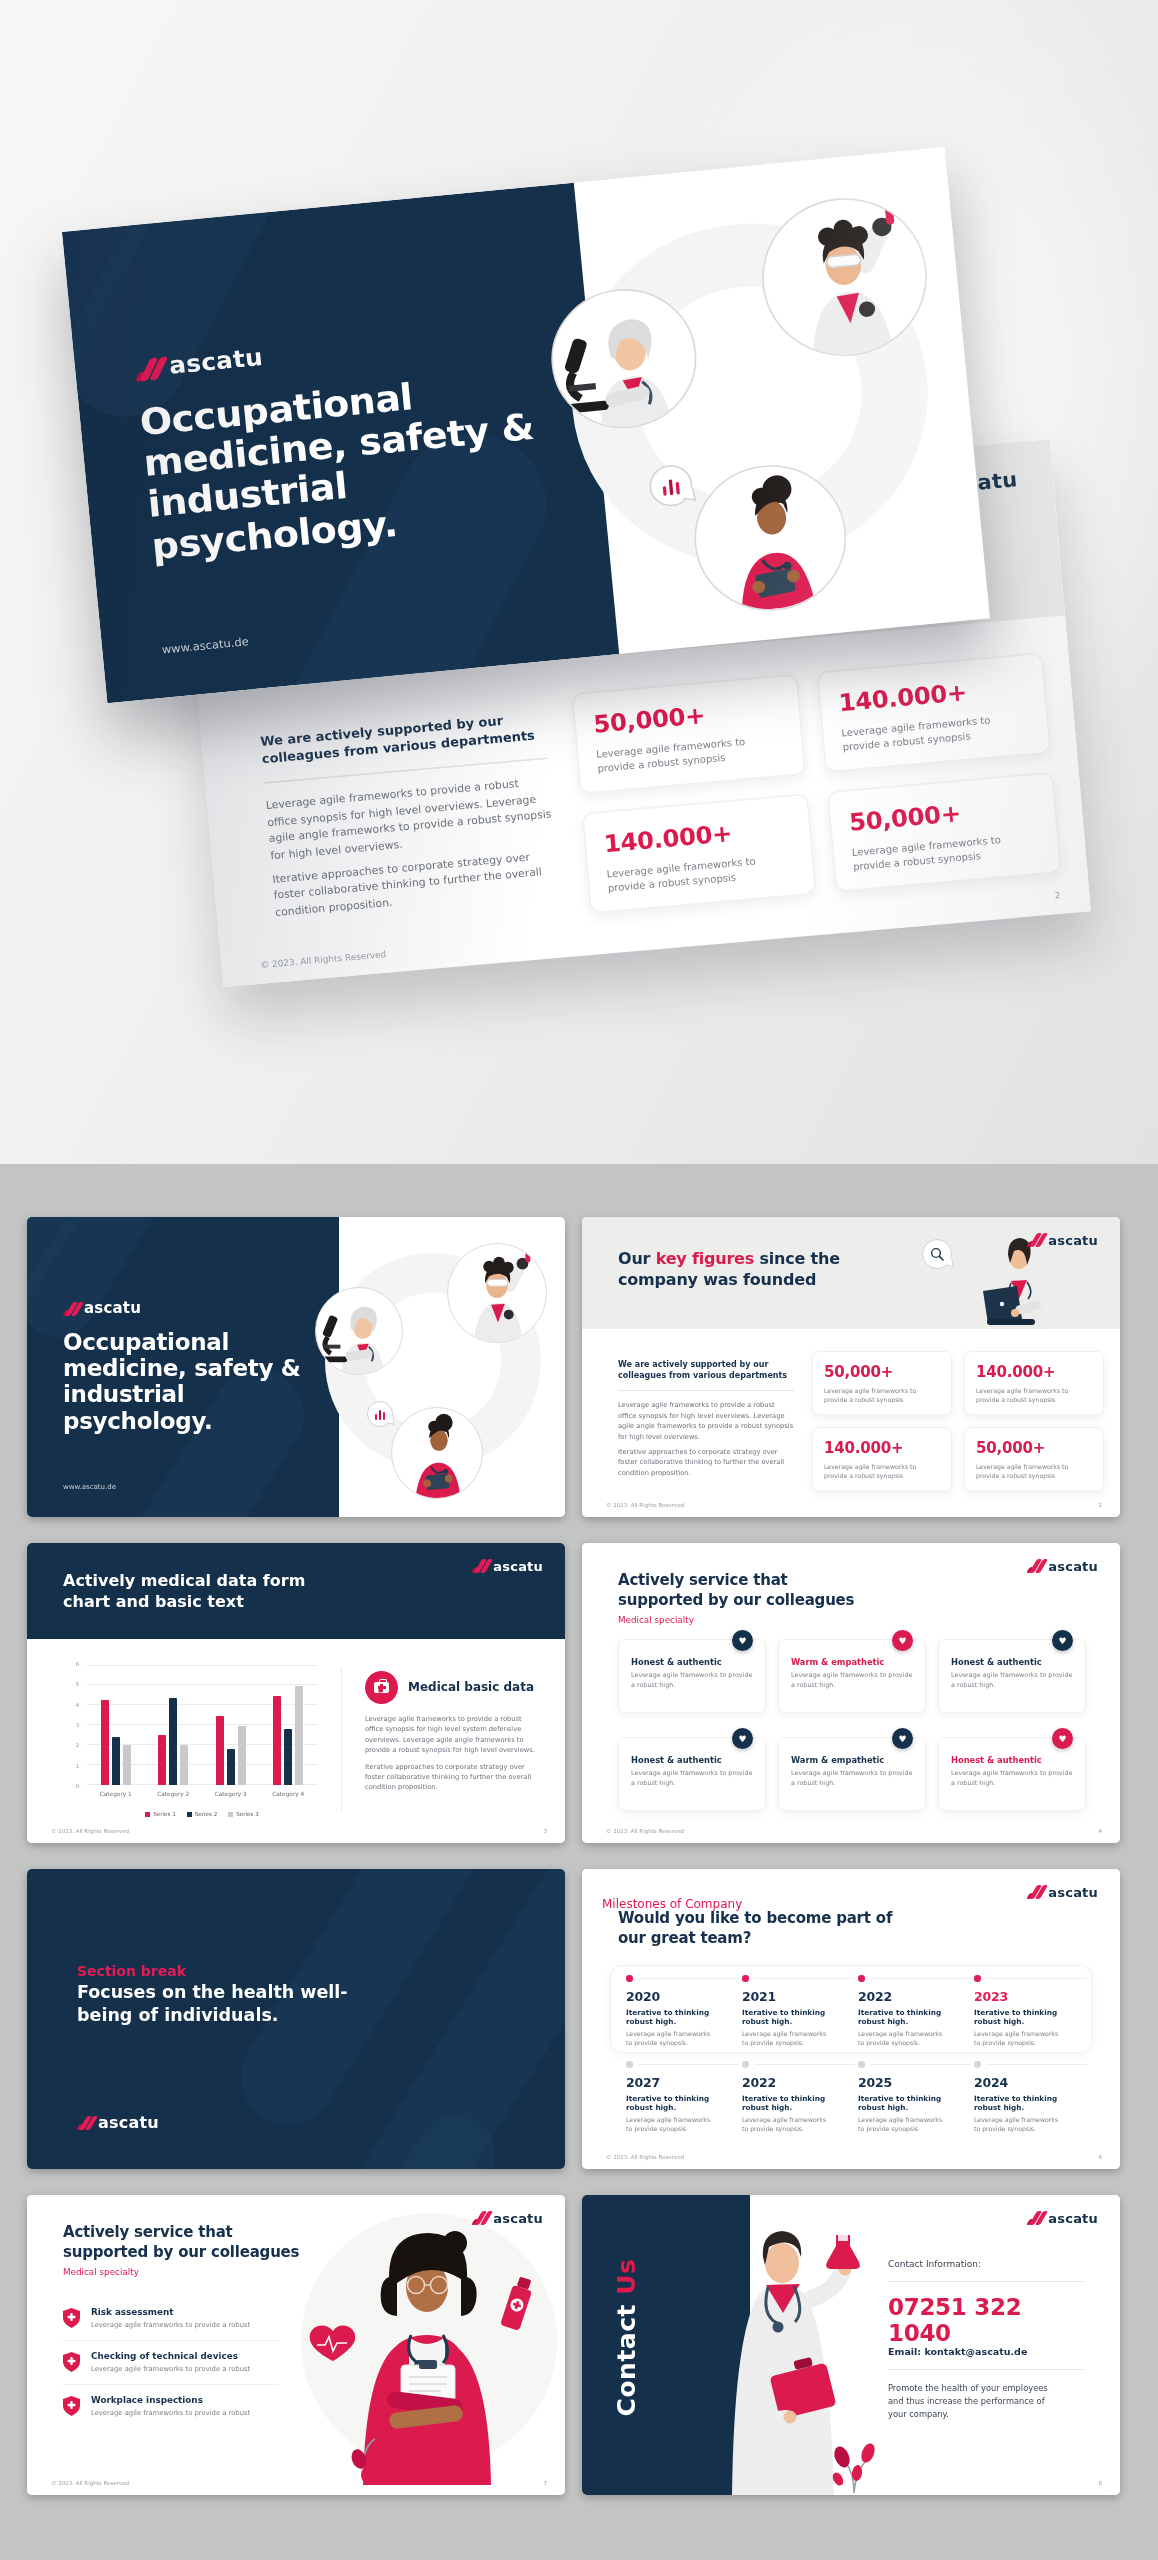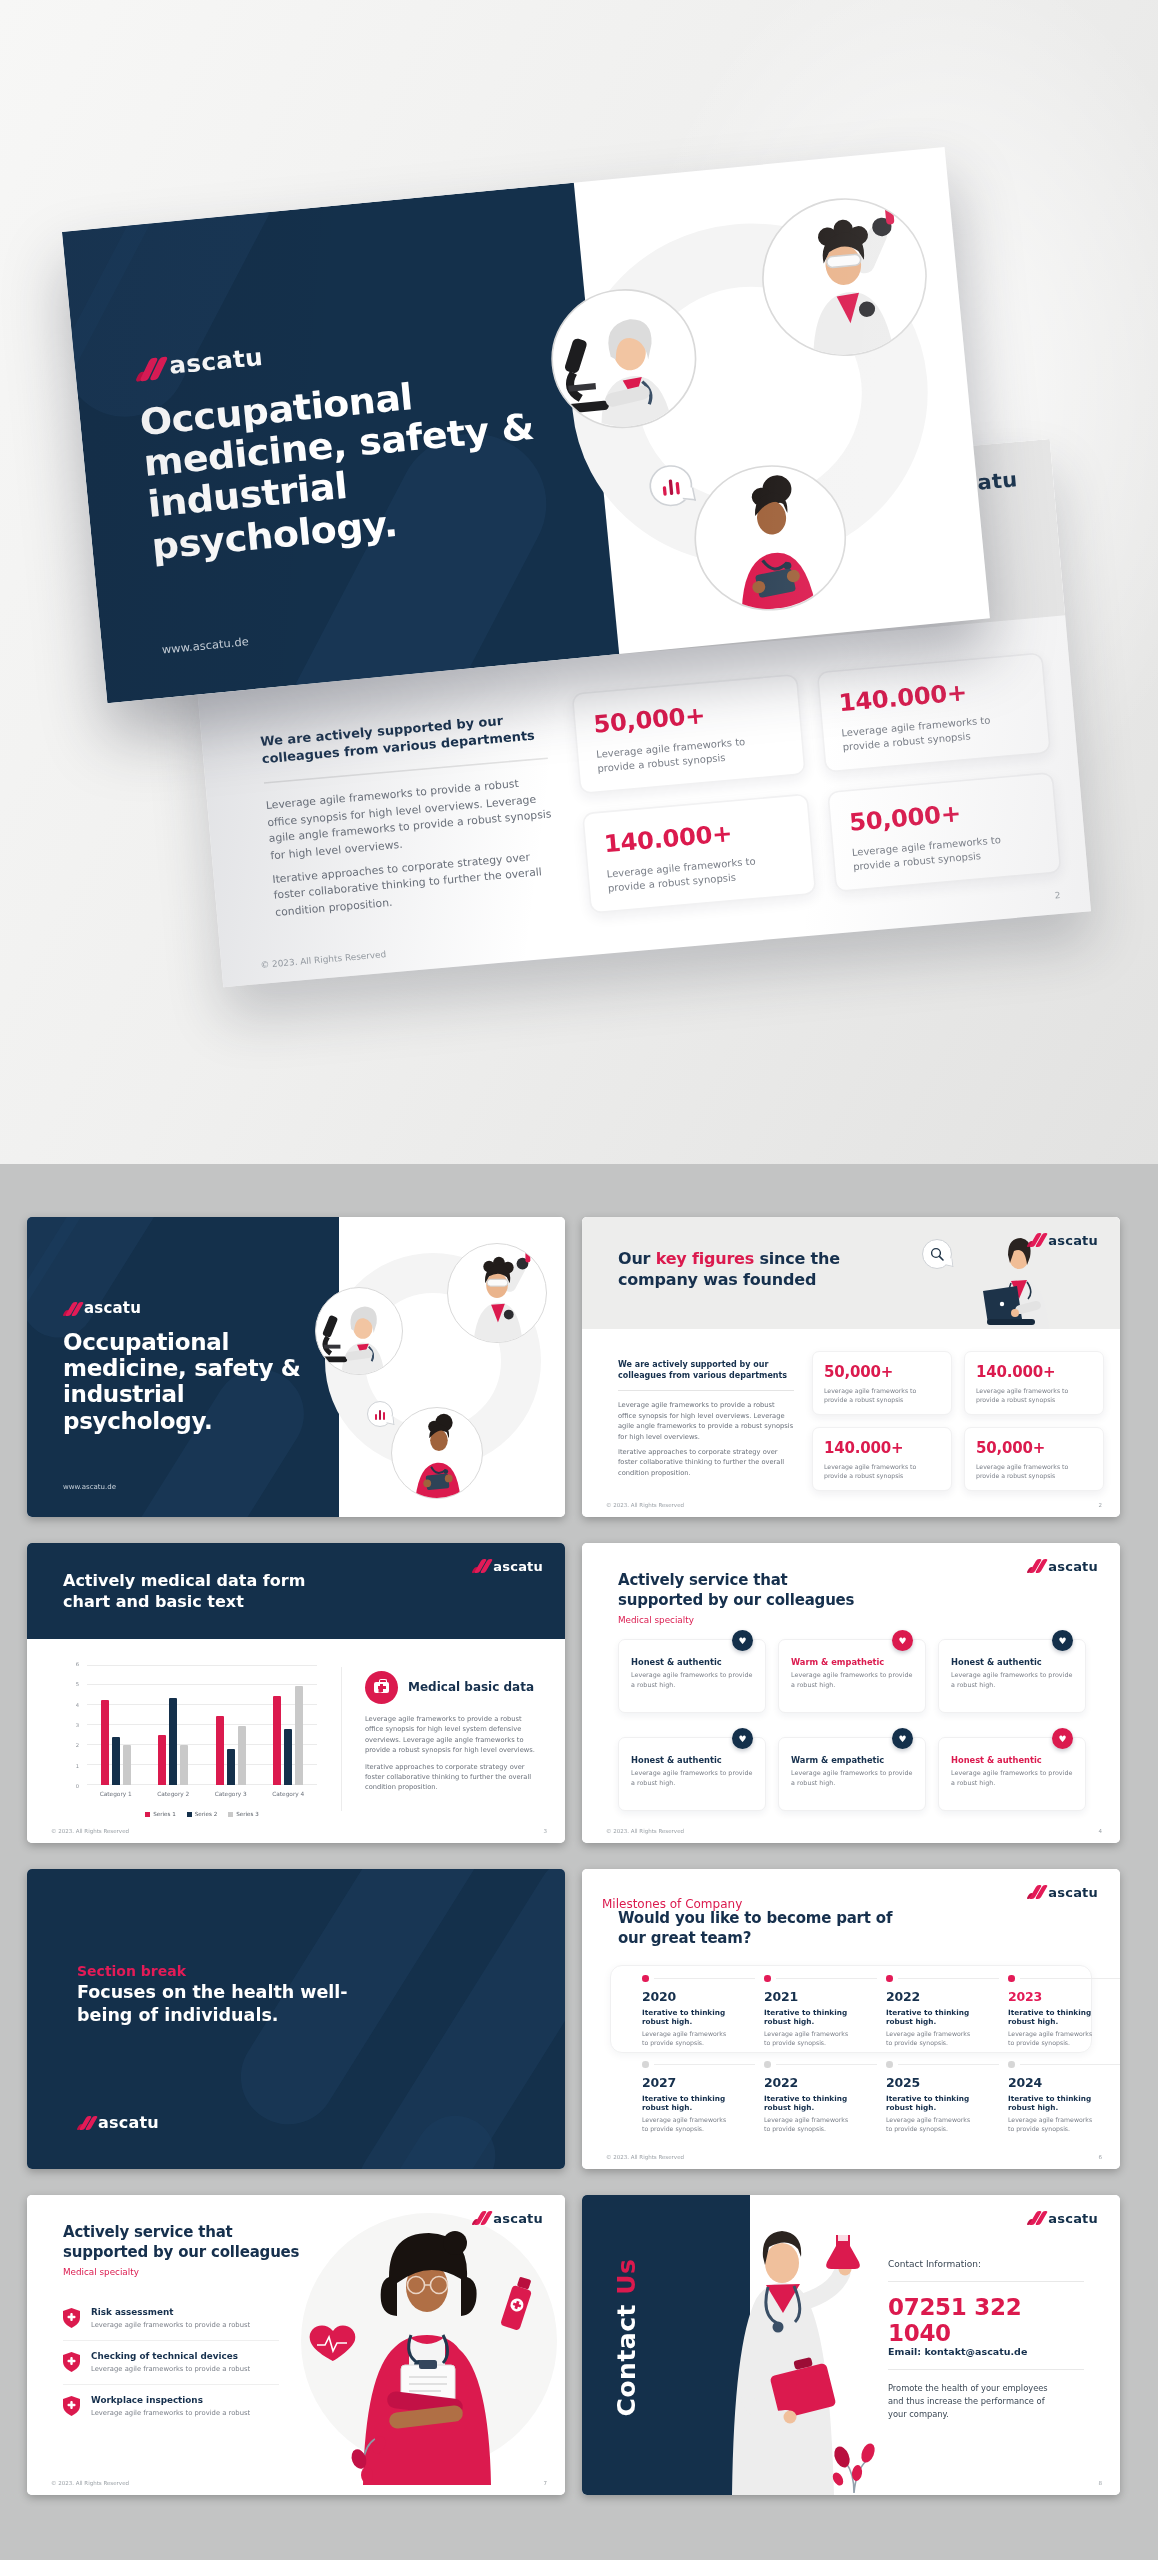--- a/index.html
+++ b/index.html
@@ -140,21 +140,21 @@
   .s5 .title{position:absolute;left:50px;top:112px;width:310px;color:#fff;font-size:17.5px;font-weight:700;line-height:1.3}
   .s5 .logo{position:absolute;left:50px;bottom:38px}
   .s5 .logo .word{font-size:16px}
 
   
   .s6 .kicker{position:absolute;left:20px;top:28px;font-size:12px;color:#db1a4e}
   .s6 .title{position:absolute;left:36px;top:40px;width:290px;font-size:15px;font-weight:700;color:#16304d;
         line-height:1.3;letter-spacing:-.2px}
   .s6 .rowcard{position:absolute;left:28px;top:96px;width:482px;height:88px;border:1px solid #f0f0f1;
         border-radius:12px;box-shadow:0 2px 8px rgba(25,35,60,.05);background:#fff}
-  .trow{position:absolute;left:60px;display:grid;grid-template-columns:repeat(4,113px);column-gap:9px}
+  .trow{position:absolute;left:44px;display:grid;grid-template-columns:repeat(4,113px);column-gap:3px}
   .trow1{top:106px}.trow2{top:192px}
   .dotline{display:flex;align-items:center;gap:5px;margin-bottom:7px}
   .dot{width:6.5px;height:6.5px;border-radius:50%;background:#e31b57;flex:0 0 auto}
   .dot.gray{background:#d6d6d6}
   .tline{flex:1;height:1px;background:#ececec}
   .year{font-size:12.5px;font-weight:700;color:#16304d;letter-spacing:-.2px}
   .year.pink{color:#e31b57}
   .mtitle{font-size:7.3px;font-weight:700;color:#16304d;line-height:1.35;margin-top:4px;width:86px}
   .mtext{font-size:6.2px;color:#7a7f88;line-height:1.45;margin-top:3px;width:92px}
 

